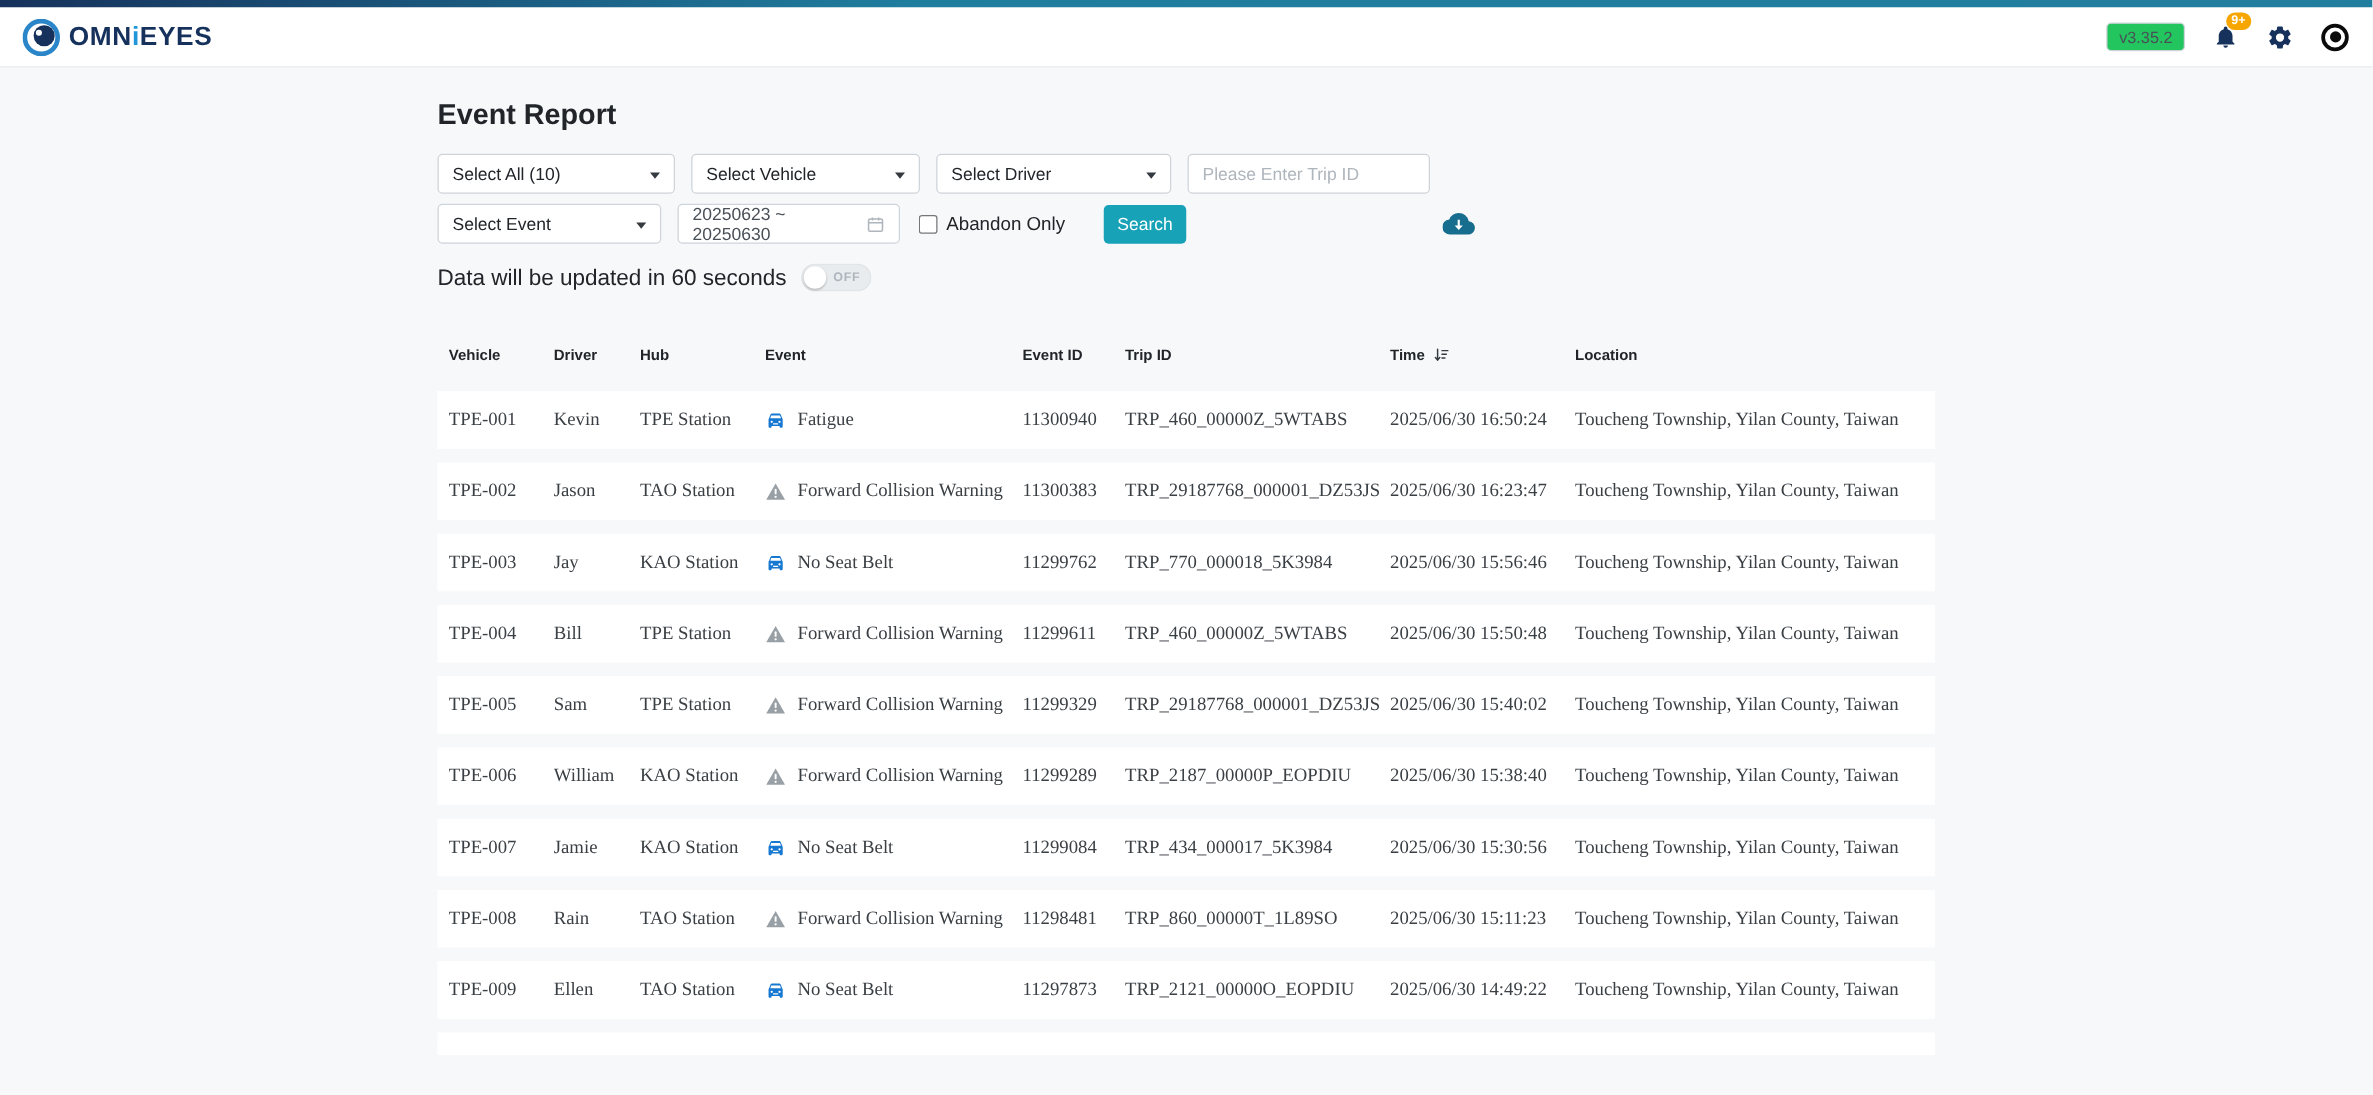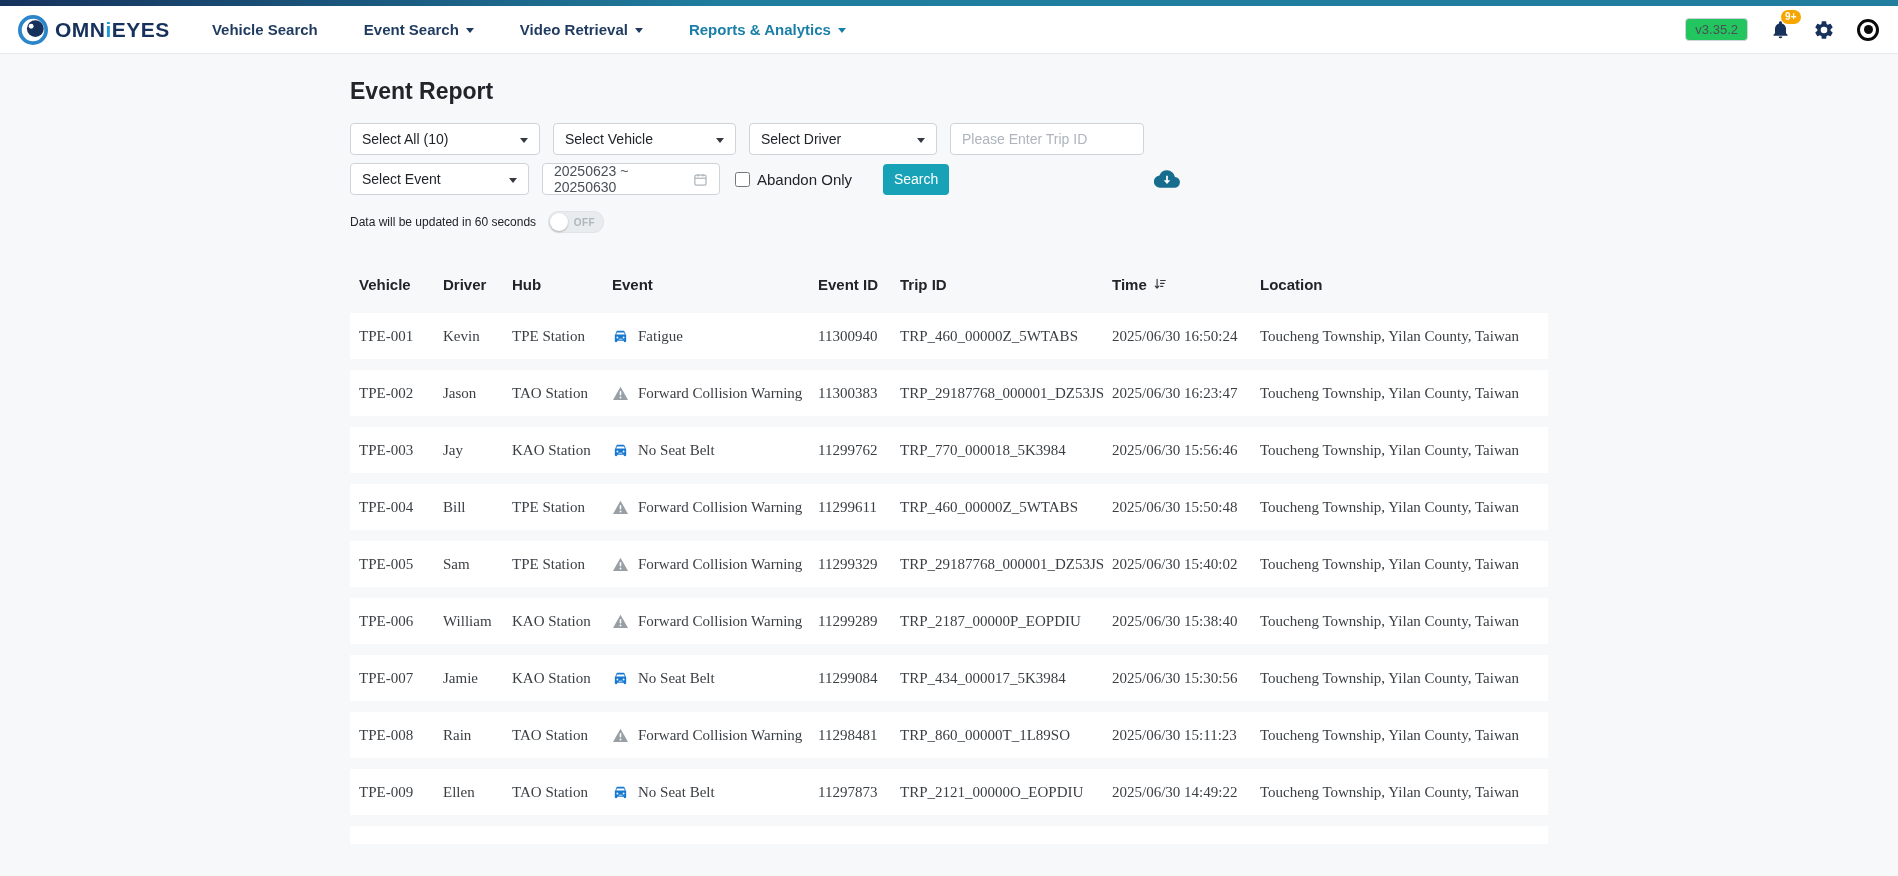--- a/index.html
+++ b/index.html
@@ -47,21 +47,21 @@
   .w-event { width:179px; }
   .check-wrap { display:flex; align-items:center; gap:7px; margin-left:2px; cursor:pointer; }
   .check-wrap input { width:15px; height:15px; accent-color:#17a2b8; }
   .check-label { font-size:15px; color:#212529; }
   .search-btn { width:66px; height:31px; background:#17a2b8; color:#fff; border:none;
     border-radius:4px; font-size:14px; cursor:pointer; margin-left:18px;
     font-family:"Liberation Sans",sans-serif; }
   .cloud-btn { margin-left:auto; margin-right:368px; cursor:pointer; width:26px; height:22px; }
 
   .autoupdate { display:flex; align-items:center; gap:12px; margin:16px 0 22px 0; }
-  .autoupdate-text { font-size:12px; color:#212529; }
+  .autoupdate-text { font-size:18px; color:#212529; }
   .toggle { width:56px; height:22px; background:#e9ecef; border-radius:11px; position:relative;
     cursor:pointer; box-shadow:inset 0 0 0 1px #e2e5e8; }
   .toggle-knob { position:absolute; left:2px; top:2px; width:18px; height:18px; background:#fff;
     border-radius:50%; box-shadow:0 1px 2px rgba(0,0,0,.25); }
   .toggle-label { position:absolute; right:9px; top:50%; transform:translateY(-50%);
     font-size:10px; font-weight:700; color:#adb5bd; letter-spacing:.5px; }
 
   
   .tabs { display:flex; gap:44px; border-bottom:2px solid #e3e6e9; width:1198px; }
   .tab { display:flex; align-items:center; gap:8px; padding:0 2px 12px 2px; cursor:pointer;
@@ -70,21 +70,21 @@
   .tab.active .tab-label { color:#16191c; font-weight:700; }
   .tab.active::after { content:""; position:absolute; left:0; right:0; bottom:-2px; height:2px;
     background:#212529; }
   .tab-badge { color:#fff; font-size:11px; font-weight:700; border-radius:10px;
     padding:2.5px 8px; line-height:1.2; }
 
   
   .table { width:1198px; margin-top:0; }
   .t-row { display:flex; align-items:center; height:46px; padding-left:9px; }
   .t-head { height:58px; }
-  .t-head .t-cell { font-weight:700; color:#212529; font-size:15px; }
+  .t-head .t-cell { font-weight:700; color:#212529; font-size:12px; }
   .t-body .t-row { background:#fff; margin-bottom:11px;font-family:Liberation Serif, serif; }
   .t-cell { font-size:15px; color:#3a3f44; white-space:nowrap; overflow:hidden; }
   .c-vehicle { width:84px; }
   .c-driver { width:69px; }
   .c-hub { width:100px; }
   .c-event { width:206px; display:flex; align-items:center; gap:9px; }
   .c-eventid { width:82px; }
   .c-trip { width:212px; }
   .c-time { width:148px; display:flex; align-items:center; gap:6px; }
   .c-loc { flex:1; }
@@ -116,37 +116,20 @@
 <div class="navbar">
   <div class="logo">
     <svg class="logo-eye" viewBox="0 0 32 32">
       <circle cx="16" cy="16" r="14" fill="#fff" stroke="#2a86c8" stroke-width="4"></circle>
       <circle cx="18.5" cy="14.5" r="9" fill="#16325c"></circle>
       <circle cx="14" cy="12" r="2.6" fill="#fff"></circle>
     </svg>
     <div class="logo-text"><span>OMN</span><span class="i-blue">i</span><span>EYES</span></div>
   </div>
 
-  <div class="nav-items">
-    <div class="nav-item">
-      <span>Vehicle Search</span>
-    </div>
-    <div class="nav-item">
-      <span>Event Search</span>
-      <span class="caret"></span>
-    </div>
-    <div class="nav-item">
-      <span>Video Retrieval</span>
-      <span class="caret"></span>
-    </div>
-    <div class="nav-item active">
-      <span>Reports &amp; Analytics</span>
-      <span class="caret"></span>
-    </div>
-  </div>
 
   <div class="nav-right">
     <div class="version-chip">v3.35.2</div>
     <div class="icon-btn">
       <svg width="21" height="21" viewBox="0 0 24 24">
         <path fill="#16325c" d="M12 22a2.1 2.1 0 0 0 2.1-2.1H9.9A2.1 2.1 0 0 0 12 22zm6.3-5.6v-5.2c0-3-1.9-5.5-4.6-6.2v-.7a1.7 1.7 0 0 0-3.4 0v.7C7.6 5.7 5.7 8.2 5.7 11.2v5.2L4 18.1v.9h16v-.9z"></path>
       </svg>
       <span class="notif-badge">9+</span>
     </div>
     <div class="icon-btn">

